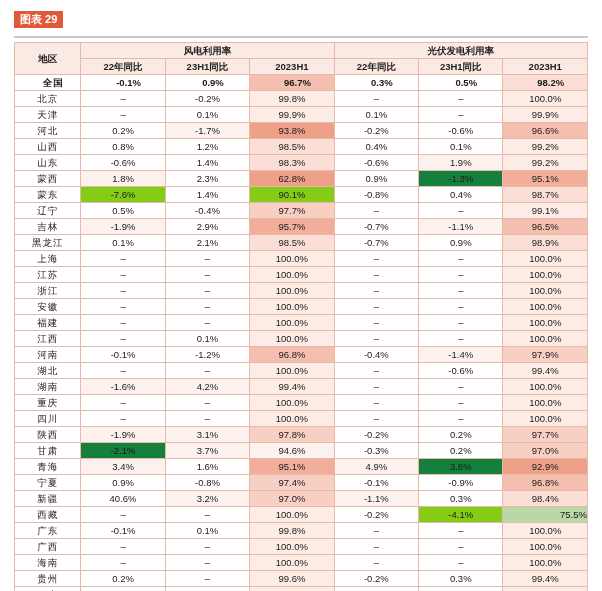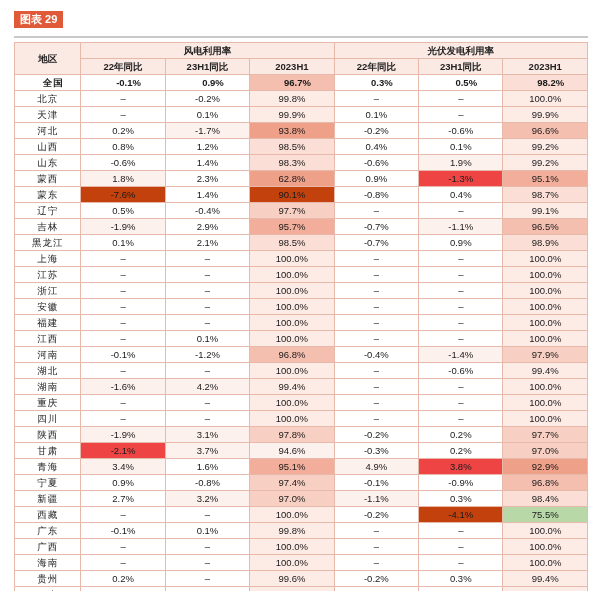--- a/index.html
+++ b/index.html
@@ -48,23 +48,23 @@
   tr.national td{font-weight:bold;padding-left:11px;}
   tr.national td.region{font-weight:bold;}
   td.val{background:#ffffff;}
   
   .p1{background:#fdebe6;}
   .p2{background:#fbded6;}
   .p3{background:#f8cfc3;margin-top:45px;}
   .p4{background:#f5bfb0;}
   .p5{background:#f2ae9b;}
   .p6{background:#efa089;}
-  .grn1{background:#ef4444;}
-  .grn2{background:#c2410c;margin-top:45px;}
-  .grn3{background:#b9d8a8;}
+  .grn1{background:#15803d;}
+  .grn2{background:#84cc16;margin-top:45px;}
+  .grn3{background:#b9d8a8;text-align:right;}
   .pk-light{background:#fdf1ee;}
 </style>
 </head>
 <body>
 
 <div class="page">
 
   <div class="title-row">
     <span class="title-tag">图表 29</span>
   </div>
@@ -325,21 +325,21 @@
           <td class="region">宁夏</td>
           <td class="val">0.9%</td>
           <td class="val">-0.8%</td>
           <td class="p3">97.4%</td>
           <td class="val">-0.1%</td>
           <td class="val">-0.9%</td>
           <td class="p4">96.8%</td>
         </tr>
         <tr>
           <td class="region">新疆</td>
-          <td class="val">2.7%</td>
+          <td class="val">40.6%</td>
           <td class="pk-light">3.2%</td>
           <td class="p3">97.0%</td>
           <td class="pk-light">-1.1%</td>
           <td class="val">0.3%</td>
           <td class="p2">98.4%</td>
         </tr>
         <tr>
           <td class="region">西藏</td>
           <td class="val">–</td>
           <td class="val">–</td>

